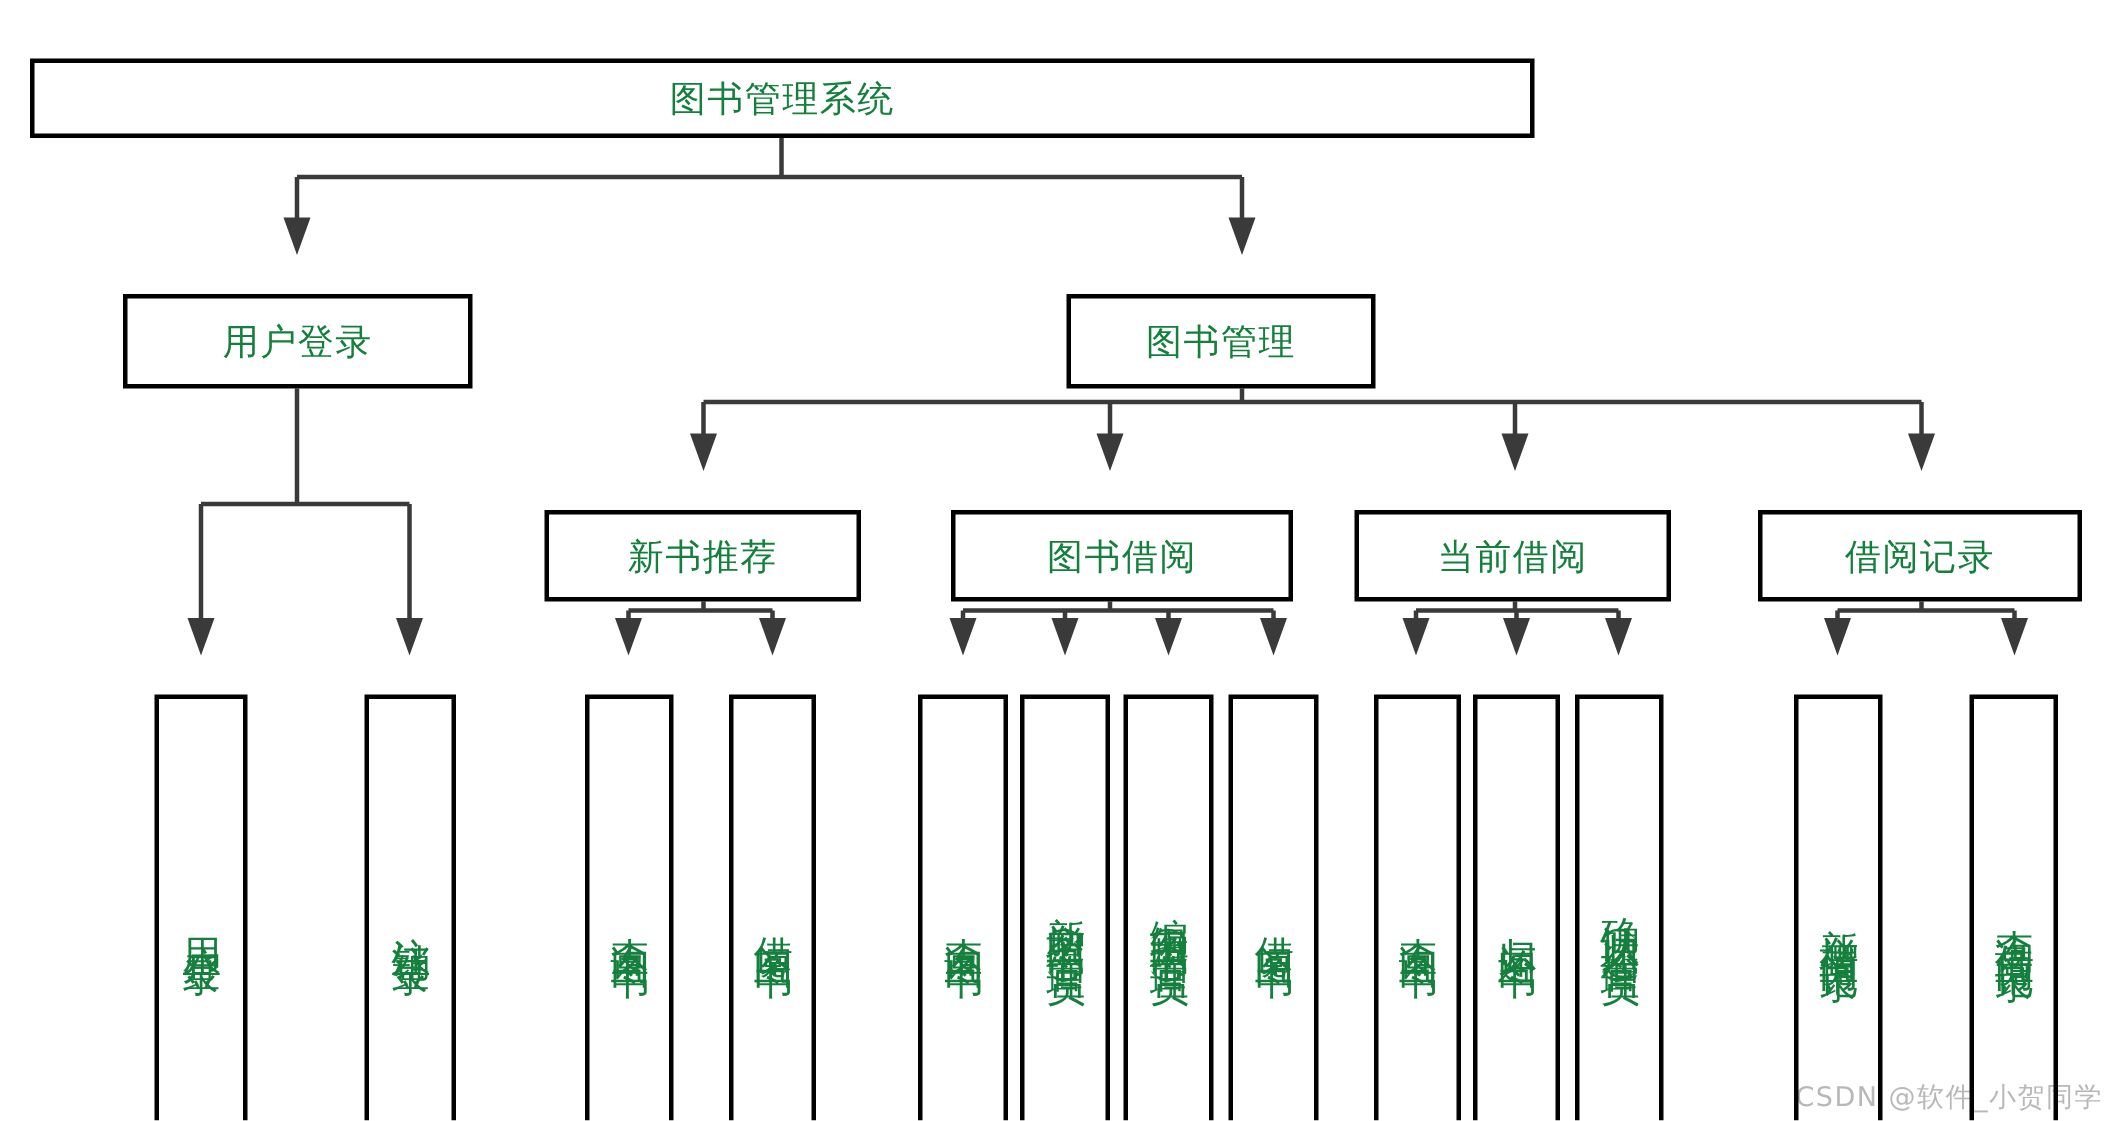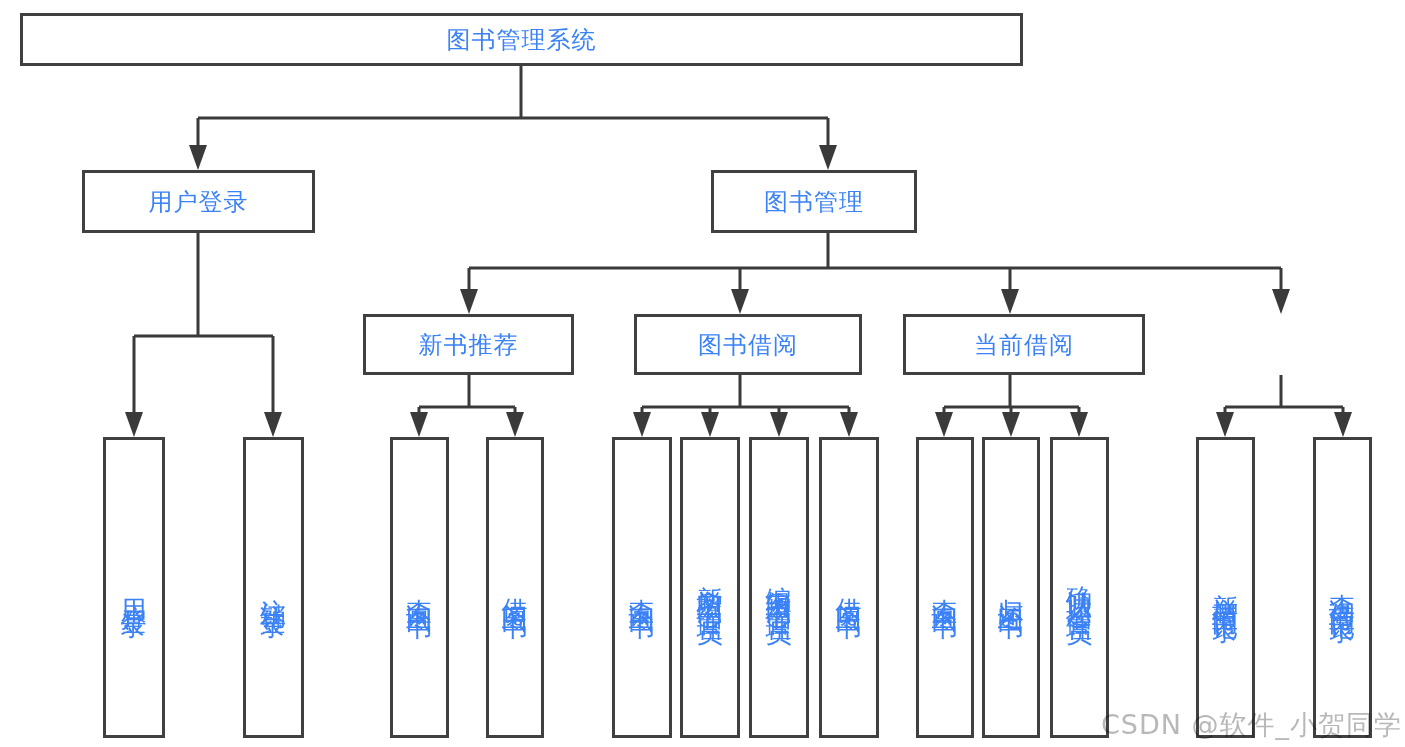--- a/index.html
+++ b/index.html
@@ -9,44 +9,45 @@
     width: 1405px;
     height: 747px;
     background: #ffffff;
     overflow: hidden;
   }
   #wires { position: absolute; left: 0; top: 0; width: 1405px; height: 747px; }
   .node {
     position: absolute;
     box-sizing: border-box;
     background: #ffffff;
-    border: 3px solid #404040;
-    color: #3b82f6;
+    border: 3px solid #000000;
+    color: #15803d;
     display: flex;
     align-items: center;
     justify-content: center;
+    margin-top: 26px;
   }
   .hnode { font-size: 24px; letter-spacing: 1px; }
   .rootnode { left: 20px; top: 13px; width: 1003px; height: 53px; }
   .l2 { top: 170px; height: 63px; }
   .l3 { top: 314px; height: 61px; }
   .leaf { top: 437px; height: 301px; }
   .vtext {
     writing-mode: vertical-rl;
     text-orientation: mixed;
     font-size: 26px;
     letter-spacing: 5px;
     line-height: 1;
     white-space: nowrap;
   }
   .watermark {
     position: absolute;
     right: 3px;
     bottom: 4px;
-    font-size: 27px;
+    font-size: 18px;
     letter-spacing: 1px;
     color: #b8b8b8;
     mix-blend-mode: multiply;
     z-index: 10;
     pointer-events: none;
   }
 </style>
 </head>
 <body>
 
@@ -102,22 +103,25 @@
   <div class="node hnode l2" style="left:711px;width:206px">
     <span>图书管理</span>
   </div>
 
   <div class="node hnode l3" style="left:363px;width:211px">
     <span>新书推荐</span>
   </div>
   <div class="node hnode l3" style="left:634px;width:228px">
     <span>图书借阅</span>
   </div>
-  <div class="node hnode l3" style="left:903px;width:242px">
+  <div class="node hnode l3" style="left:903px;width:211px">
     <span>当前借阅</span>
+  </div>
+  <div class="node hnode l3" style="left:1172px;width:216px">
+    <span>借阅记录</span>
   </div>
 
   <div class="node leaf" style="left:103px;width:62px">
     <span class="vtext">用户登录</span>
   </div>
   <div class="node leaf" style="left:243px;width:61px">
     <span class="vtext">注销登录</span>
   </div>
 
   <div class="node leaf" style="left:390px;width:59px">

